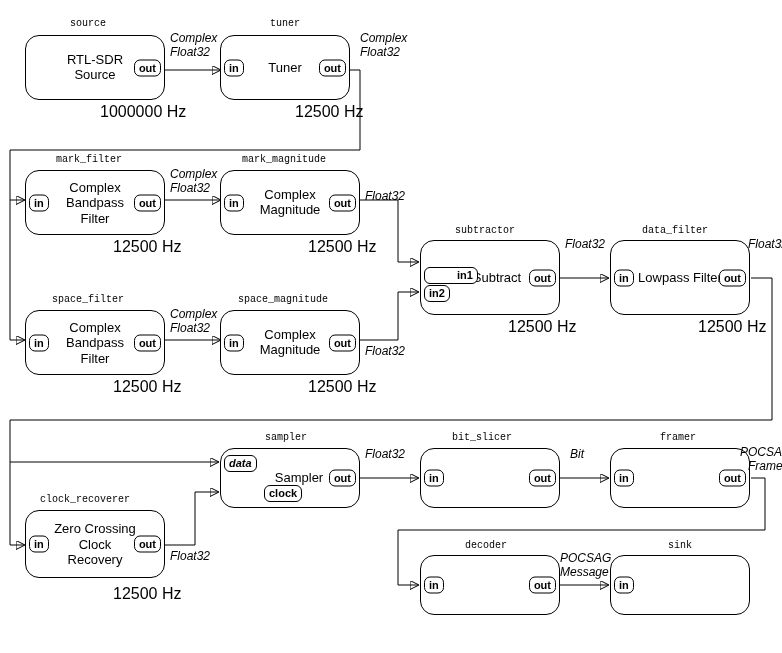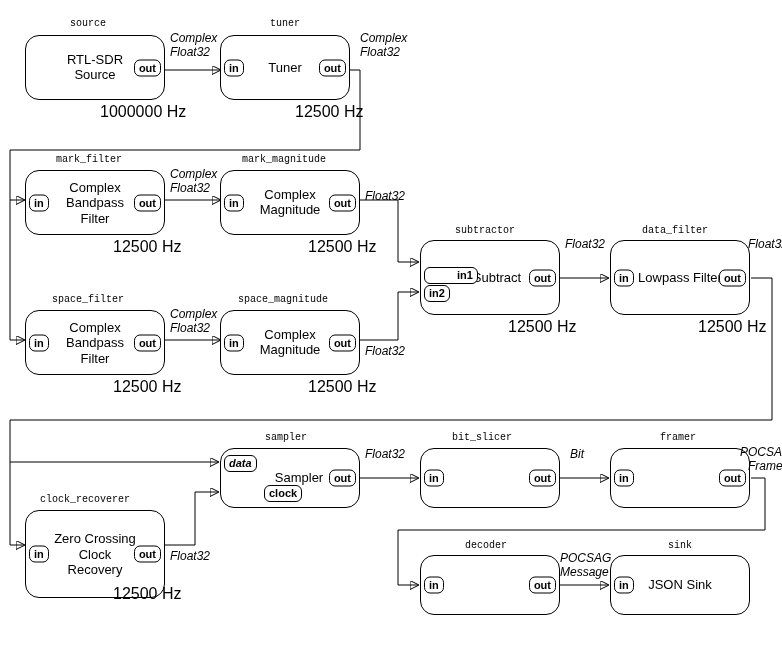--- a/index.html
+++ b/index.html
@@ -228,37 +228,36 @@
 <div class="label-above" style="left:660px; top:432px;">framer</div>
 <div class="block" style="left:610px; top:448px; width:140px; height:60px;">
   <div class="port" style="left:3px; top:50%; transform:translateY(-50%);">in</div>
   <div class="port" style="right:3px; top:50%; transform:translateY(-50%);">out</div>
 </div>
 
 <div class="edge-label" style="left:740px; top:446px;">POCSAG</div>
 <div class="edge-label" style="left:748px; top:460px;">Frame</div>
 
 <div class="label-above" style="left:40px; top:494px;">clock_recoverer</div>
-<div class="block" style="left:25px; top:510px; width:140px; height:88px;">
+<div class="block" style="left:25px; top:510px; width:140px; height:68px;">
   <div class="title">Zero Crossing Clock Recovery</div>
   <div class="port" style="left:3px; top:50%; transform:translateY(-50%);">in</div>
   <div class="port" style="right:3px; top:50%; transform:translateY(-50%);">out</div>
 </div>
 <div class="label-below" style="left:113px; top:585px;">12500 Hz</div>
 
 <div class="edge-label" style="left:170px; top:550px;">Float32</div>
 
 <div class="label-above" style="left:465px; top:540px;">decoder</div>
 <div class="block" style="left:420px; top:555px; width:140px; height:60px;">
   <div class="port" style="left:3px; top:50%; transform:translateY(-50%);">in</div>
   <div class="port" style="right:3px; top:50%; transform:translateY(-50%);">out</div>
 </div>
 
 <div class="edge-label" style="left:560px; top:552px;">POCSAG</div>
 <div class="edge-label" style="left:560px; top:566px;">Message</div>
 
 <div class="label-above" style="left:668px; top:540px;">sink</div>
 <div class="block" style="left:610px; top:555px; width:140px; height:60px;">
-  <div class="title">JSON Sink</div>
   <div class="port" style="left:3px; top:50%; transform:translateY(-50%);">in</div>
 </div>
 
 </div>
 
 </body></html>

